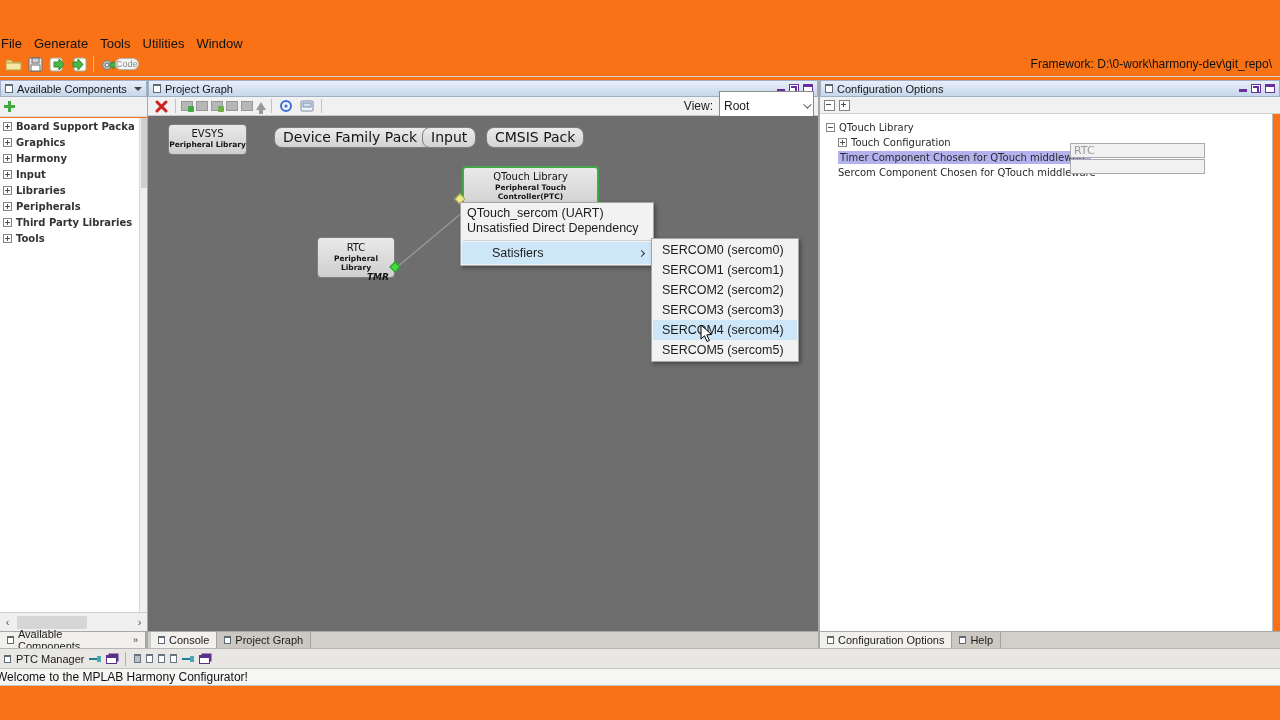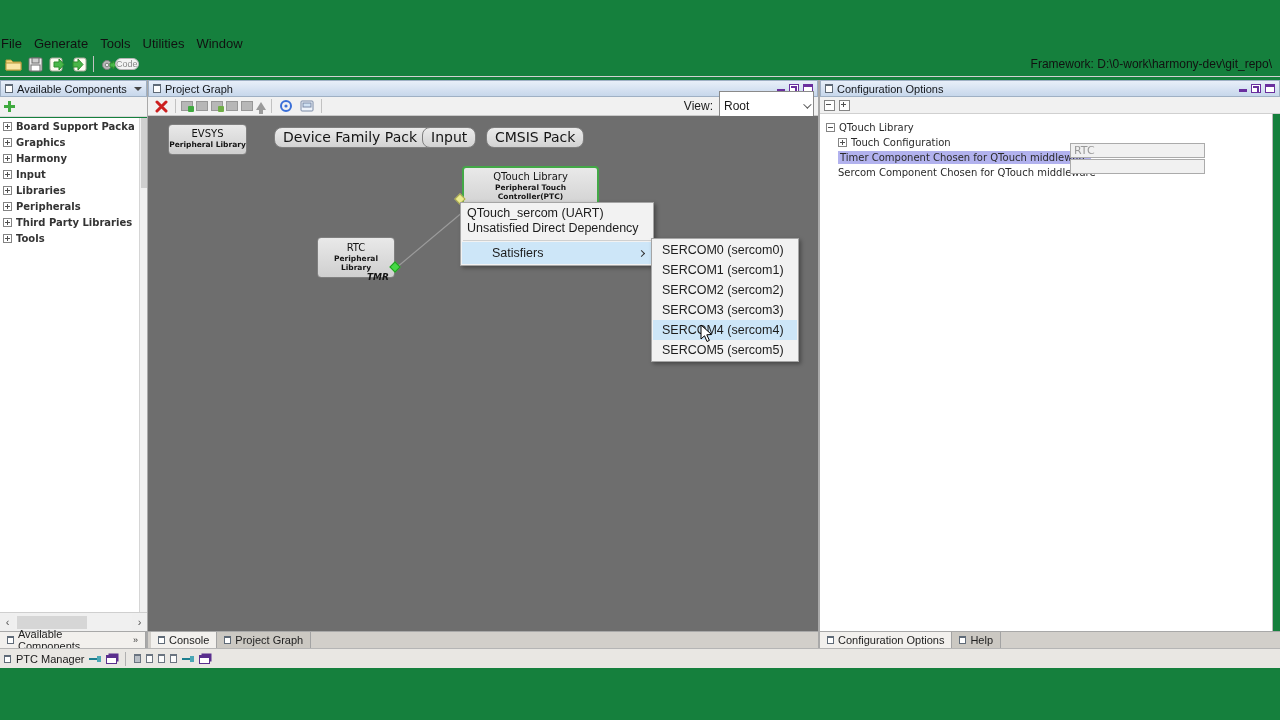--- a/index.html
+++ b/index.html
@@ -1,17 +1,17 @@
 <!DOCTYPE html>
 <html><head>
 <meta charset="utf-8">
 <style>
   * { margin:0; padding:0; box-sizing:border-box; }
   html,body { background:#fff; }
-  .app { position:relative; width:1280px; height:720px; background:#15803d; overflow:hidden;
+  .app { position:relative; width:1280px; height:720px; background:#f97316; overflow:hidden;
          font-family:"Liberation Sans", sans-serif; color:#1a1a1a; }
 
   
   .menubar { position:absolute; top:36px; left:-5px; height:17px; display:flex; gap:0; font-size:13px; color:#111; }
   .menubar .mitem { padding:0 6px; cursor:default; }
   .toolbar { position:absolute; top:52px; left:0; width:1280px; height:25px; display:flex; align-items:center; padding:0 8px 0 2px; border-bottom:1px solid #d2d2d2; }
   .tbi { display:inline-flex; align-items:center; justify-content:center; width:22px; height:20px; }
   .tbsep { width:1px; height:16px; background:#c2c2c2; margin:0 3px; }
   .codebadge { font-size:9px; color:#8a8a8a; border:1px solid #b5b5b5; border-radius:7px; padding:0 0; background:#f4f4f4; margin-left:-4px; }
   .framework { margin-left:auto; font-size:12px; color:#111; }
@@ -387,14 +387,17 @@
     <span class="restore-ico"></span>
     <span class="ptcsep"></span>
     <span class="obox fill"></span>
     <span class="obox"></span>
     <span class="obox"></span>
     <span class="obox"></span>
     <span class="pin-ico"></span>
     <span class="restore-ico"></span>
   </div>
 
+  <div class="statusbar">
+    <span class="msg">Welcome to the MPLAB Harmony Configurator!</span>
+  </div>
 
 </div>
 
 </body></html>

